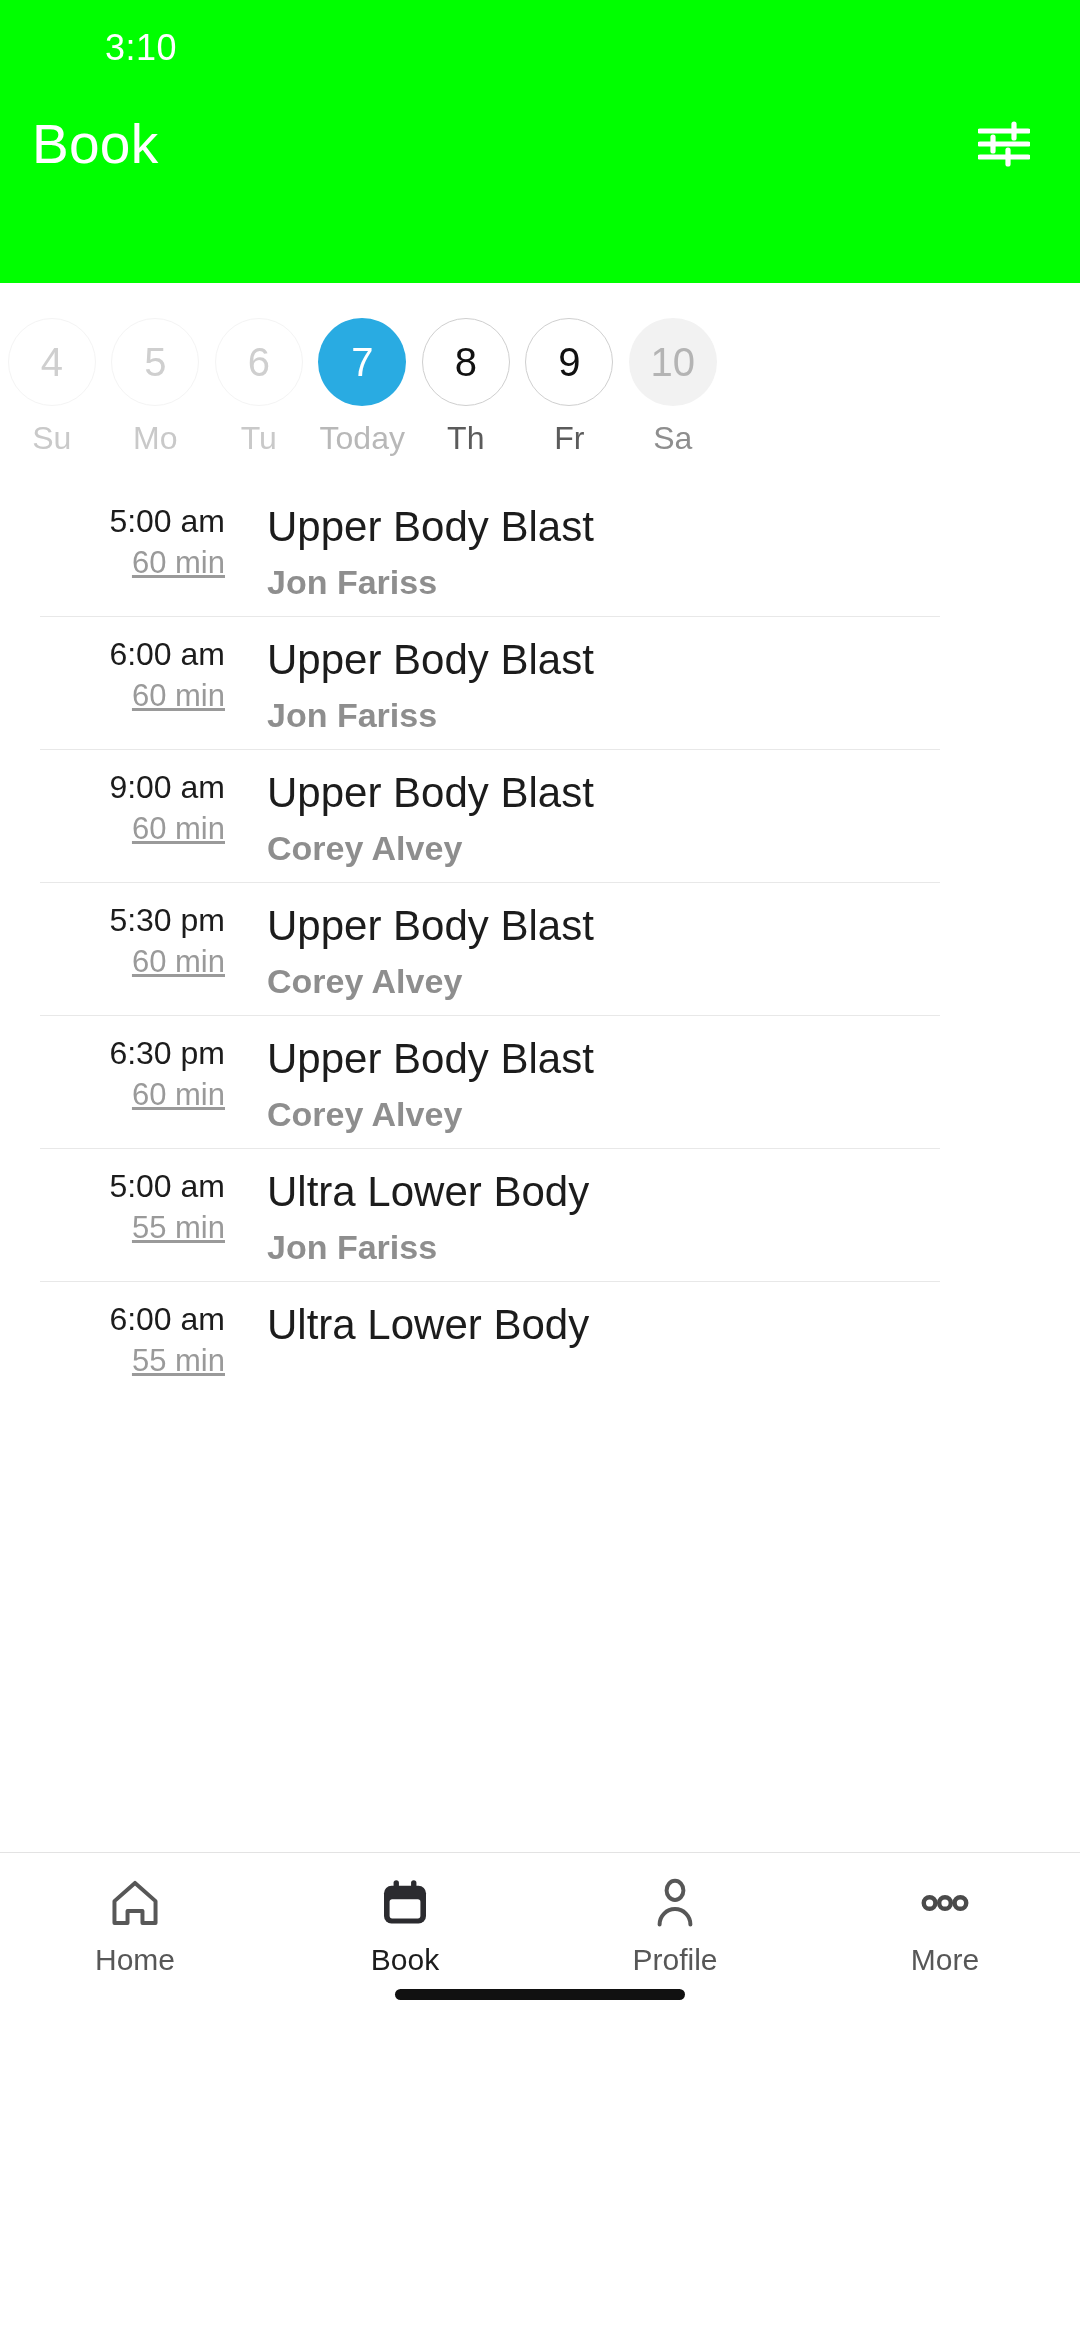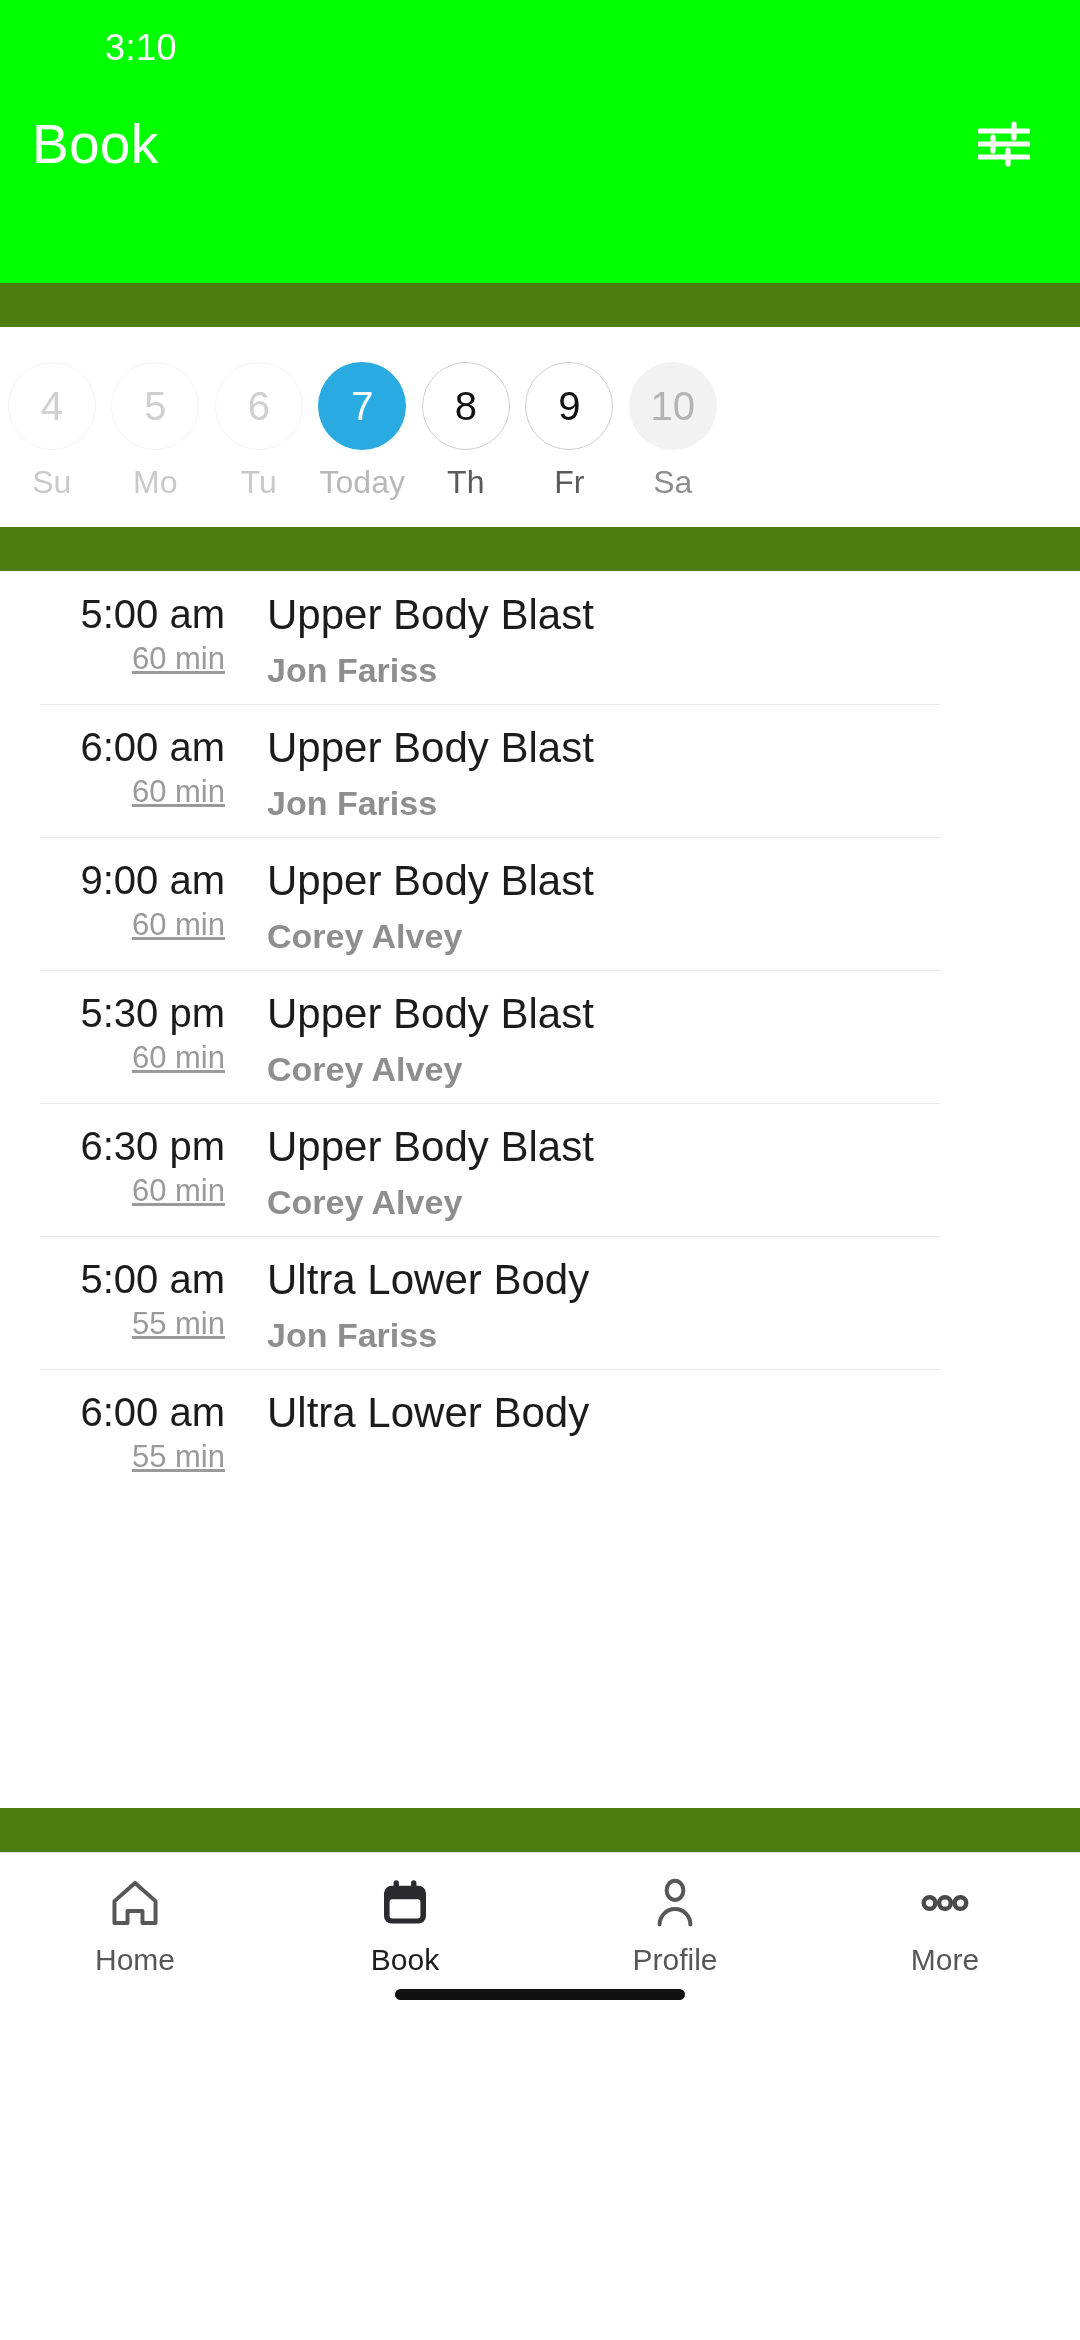--- a/index.html
+++ b/index.html
@@ -5,22 +5,22 @@
   * { margin:0; padding:0; box-sizing:border-box; }
   html, body {
     width:1080px; height:2340px;
     background:#ffffff;
     font-family:"Liberation Sans", sans-serif;
     overflow:hidden;
   }
   #screen {
     position:relative;
     width:1080px; height:2024px;
-    background:#4d7c0f;
-    display:flex; flex-direction:column;gap:44px;
+    background:#b91c1c;
+    display:flex; flex-direction:column;
   }
 
   
   .header {
     background:#00ff00;
     height:283px;
     flex:0 0 283px;
     position:relative;
   }
   .statusbar {
@@ -143,21 +143,21 @@
     background:#e8e8e8;
   }
   .row-left {
     width:185px;
     flex:0 0 185px;
     margin-left:40px;
     display:flex; flex-direction:column;
     align-items:flex-end;
   }
   .row-time {
-    font-size:40px;
+    font-size:32px;
     color:#1c1c1c;
     line-height:1.05;
   }
   .row-dur {
     font-size:31px;
     color:#9a9a9a;
     margin-top:6px;
     text-decoration:underline;
   }
   .row-right {

